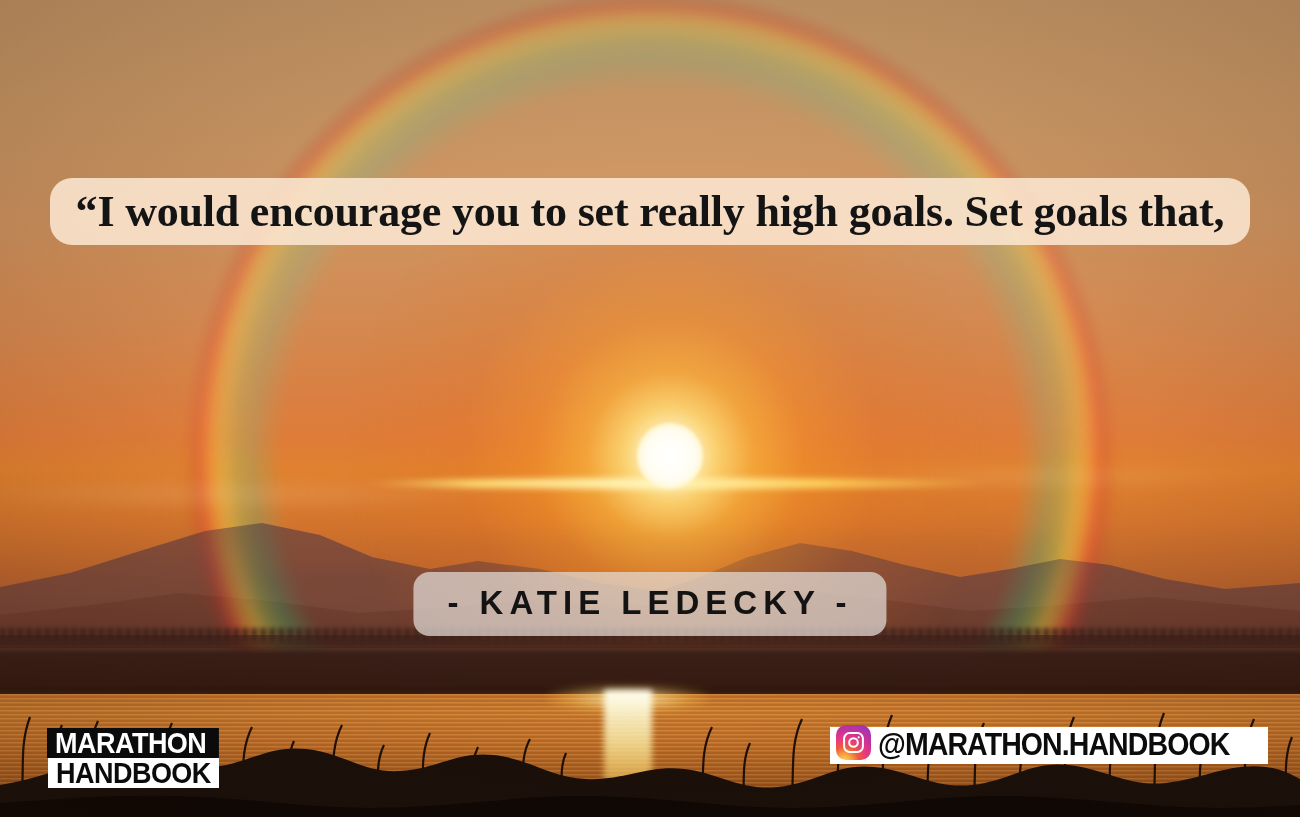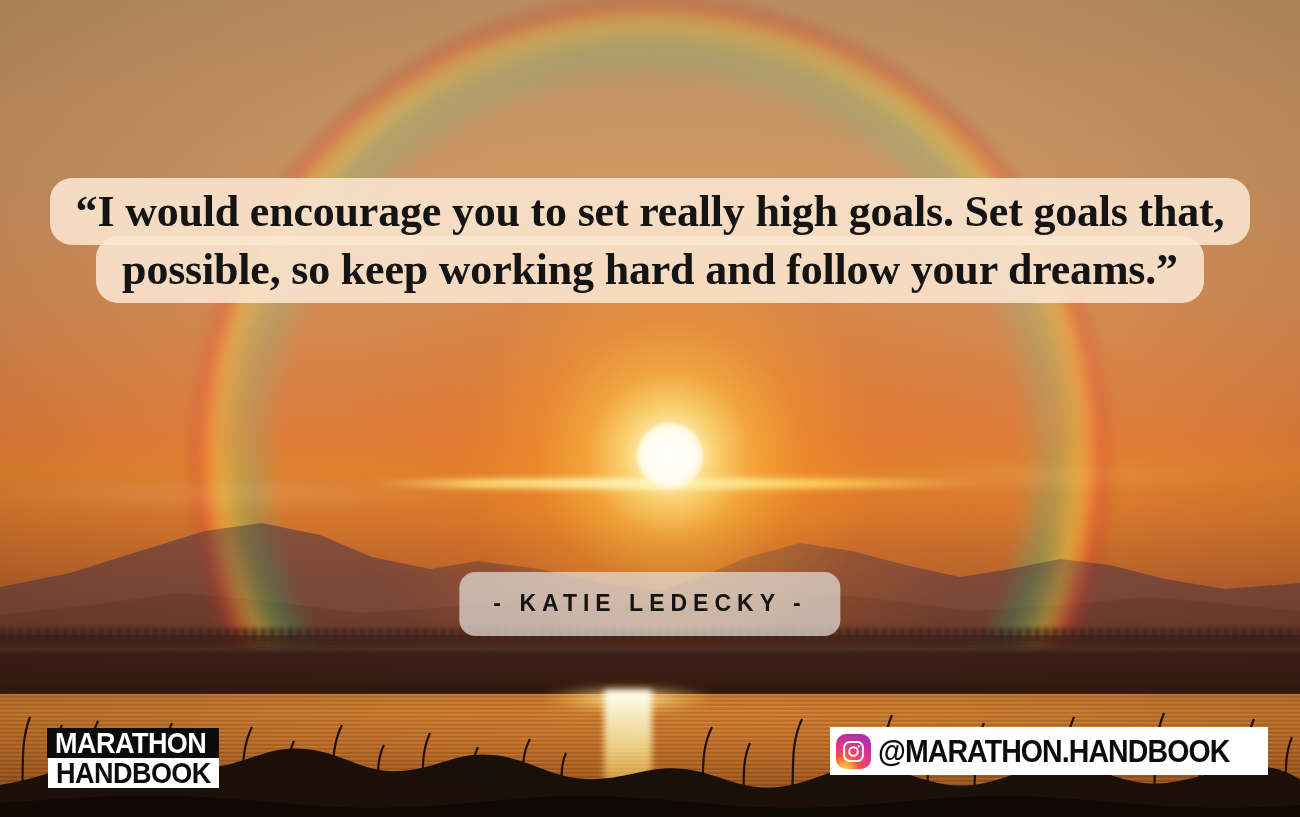--- a/index.html
+++ b/index.html
@@ -223,21 +223,21 @@
     position:absolute; left:50%; top:572px;
     transform:translateX(-50%);
     background:rgba(226,220,216,.72);
     border-radius:16px;
     padding:14px 34px 16px;
   }
   .author span{
     display:block;
     font-family:"Liberation Sans", sans-serif;
     font-weight:700;
-    font-size:23px;
+    font-size:33px;
     line-height:34px;
     letter-spacing:6px;
     color:#131313;
     white-space:nowrap;
   }
 
   
   .logo{
     position:absolute; left:47px; top:728px;
     display:flex; align-items:stretch;
@@ -256,23 +256,23 @@
     padding:0 9px;
     white-space:nowrap;
   }
   .logo .mark{ background:#0b0b0b; color:#ffffff; }
   .logo .book{ background:#ffffff; color:#0b0b0b; margin-left:1px; }
 
   
   .ig{
     position:absolute; right:32px; top:727px;
     background:#ffffff;
-    display:flex; align-items:center;
+    display:flex; align-items:flex-end;
     padding:4px 8px 4px 6px;
-    height:48px;
+    height:37px;
   }
   .ig-icon{
     width:35px; height:35px; border-radius:10px;
     background:
       radial-gradient(circle at 24% 104%, #fdd76a 0%, #f7a33b 16%, #ef5a3c 32%, #e9397d 50%, #c5319b 70%, #8b35c9 100%);
     display:flex; align-items:center; justify-content:center;
     flex:0 0 auto;
   }
   .ig-icon svg{ display:block; }
   .ig-text{
@@ -363,21 +363,20 @@
                  C490,136 540,126 620,130 C700,134 750,144 830,140
                  C910,136 960,126 1040,130 C1120,134 1180,144 1260,140 L1300,138 L1300,150 Z" fill="#0d0704"></path>
       </svg>
     </div>
 
     <div class="vig"></div>
   </div>
 
   <div class="quote">
     <span class="lw"><span class="line">“I would encourage you to set really high goals. Set goals that,</span></span>
-    <span class="lw"><span class="line">possible, so keep working hard and follow your dreams.”</span></span>
   </div>
 
   <div class="author">
     <span>- KATIE LEDECKY -</span>
   </div>
 
   <div class="logo">
     <div class="mark">MARATHON</div>
     <div class="book">HANDBOOK</div>
   </div>

